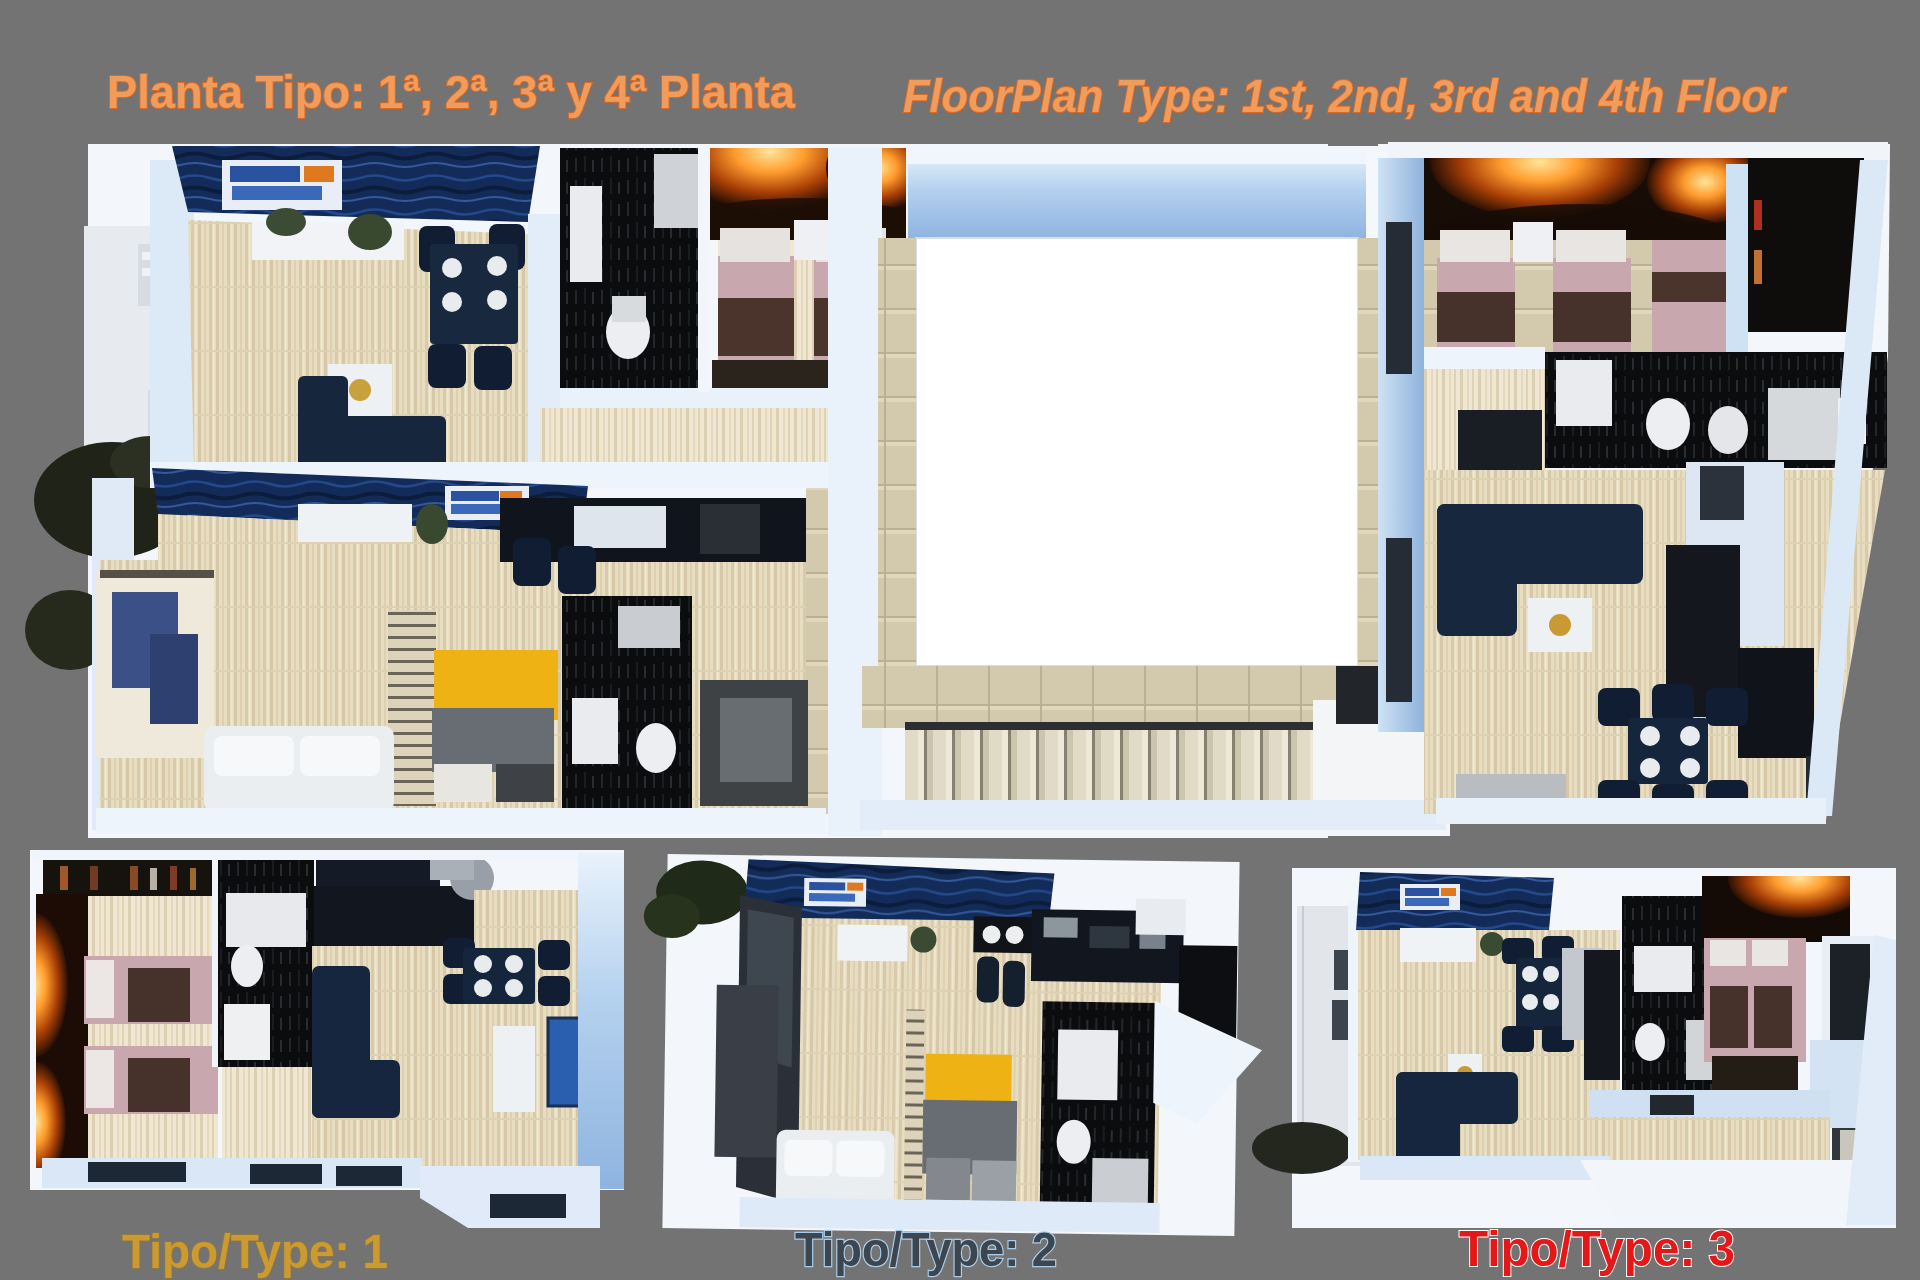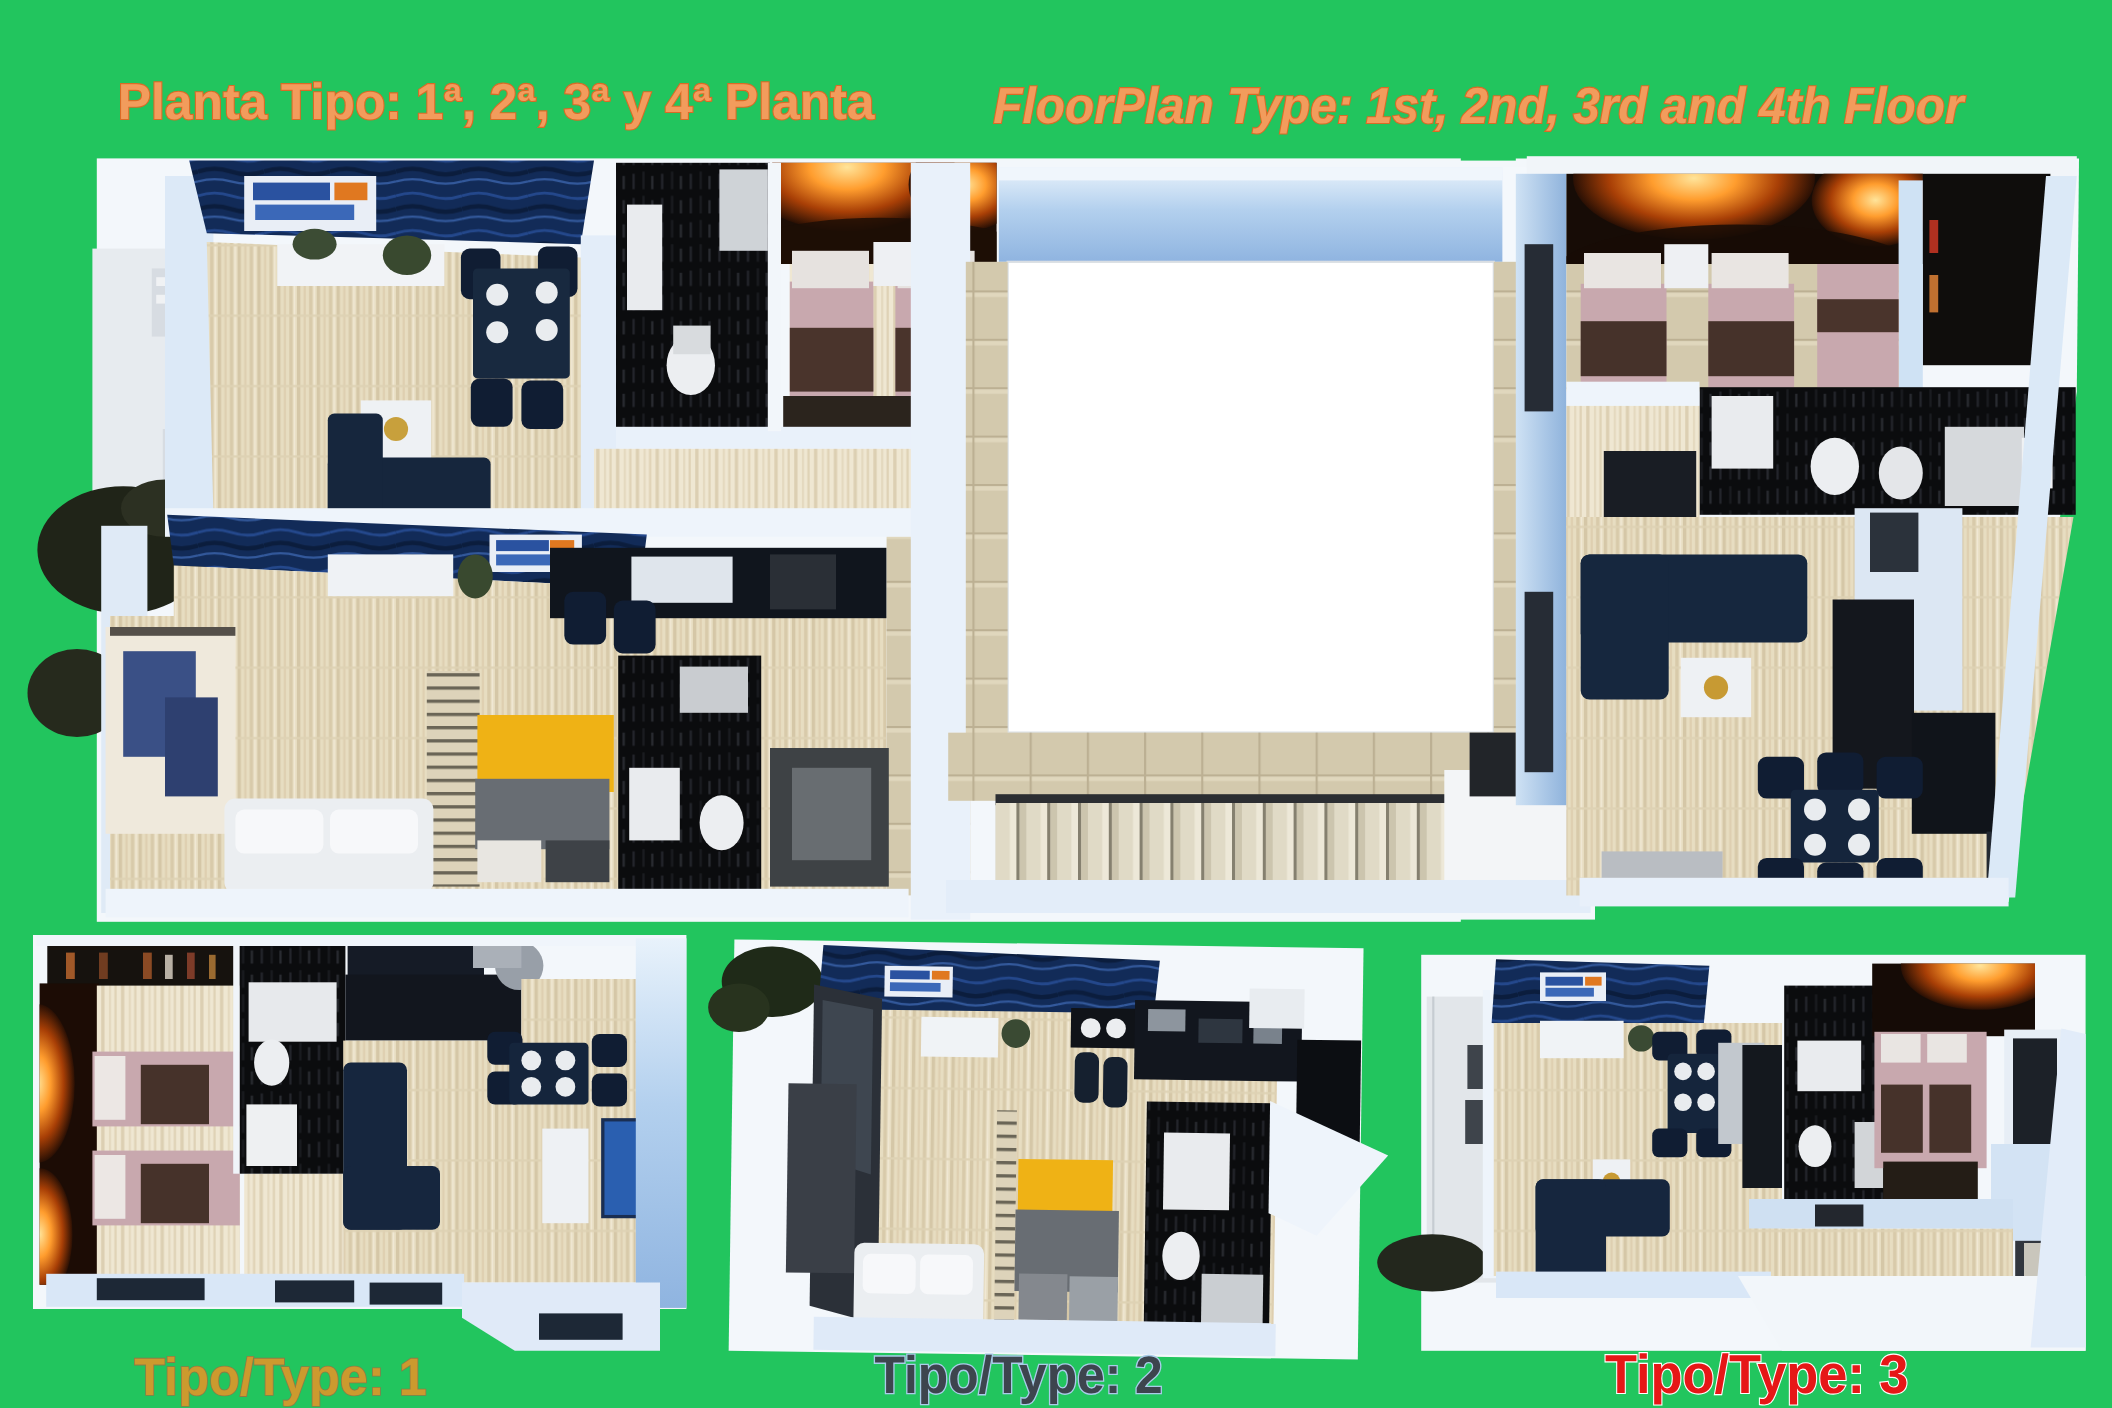--- a/index.html
+++ b/index.html
@@ -1,16 +1,16 @@
 <!DOCTYPE html>
 <html><head>
 <meta charset="utf-8">
 <style>
 html,body{margin:0;padding:0;background:#ffffff;}
-#page{position:relative;width:1920px;height:1280px;background:#22c55e;overflow:hidden;
+#page{position:relative;width:1920px;height:1280px;background:#737373;overflow:hidden;
 font-family:"Liberation Sans",sans-serif;}
 svg{position:absolute;left:0;top:0;}
 </style>
 </head>
 <body>
 <div id="page">
 <svg width="1920" height="1280" viewBox="0 0 1920 1280">
 <defs>
 <pattern id="pk" width="18" height="64" patternUnits="userSpaceOnUse">
   <rect width="18" height="64" fill="#e7ddc1"></rect>

